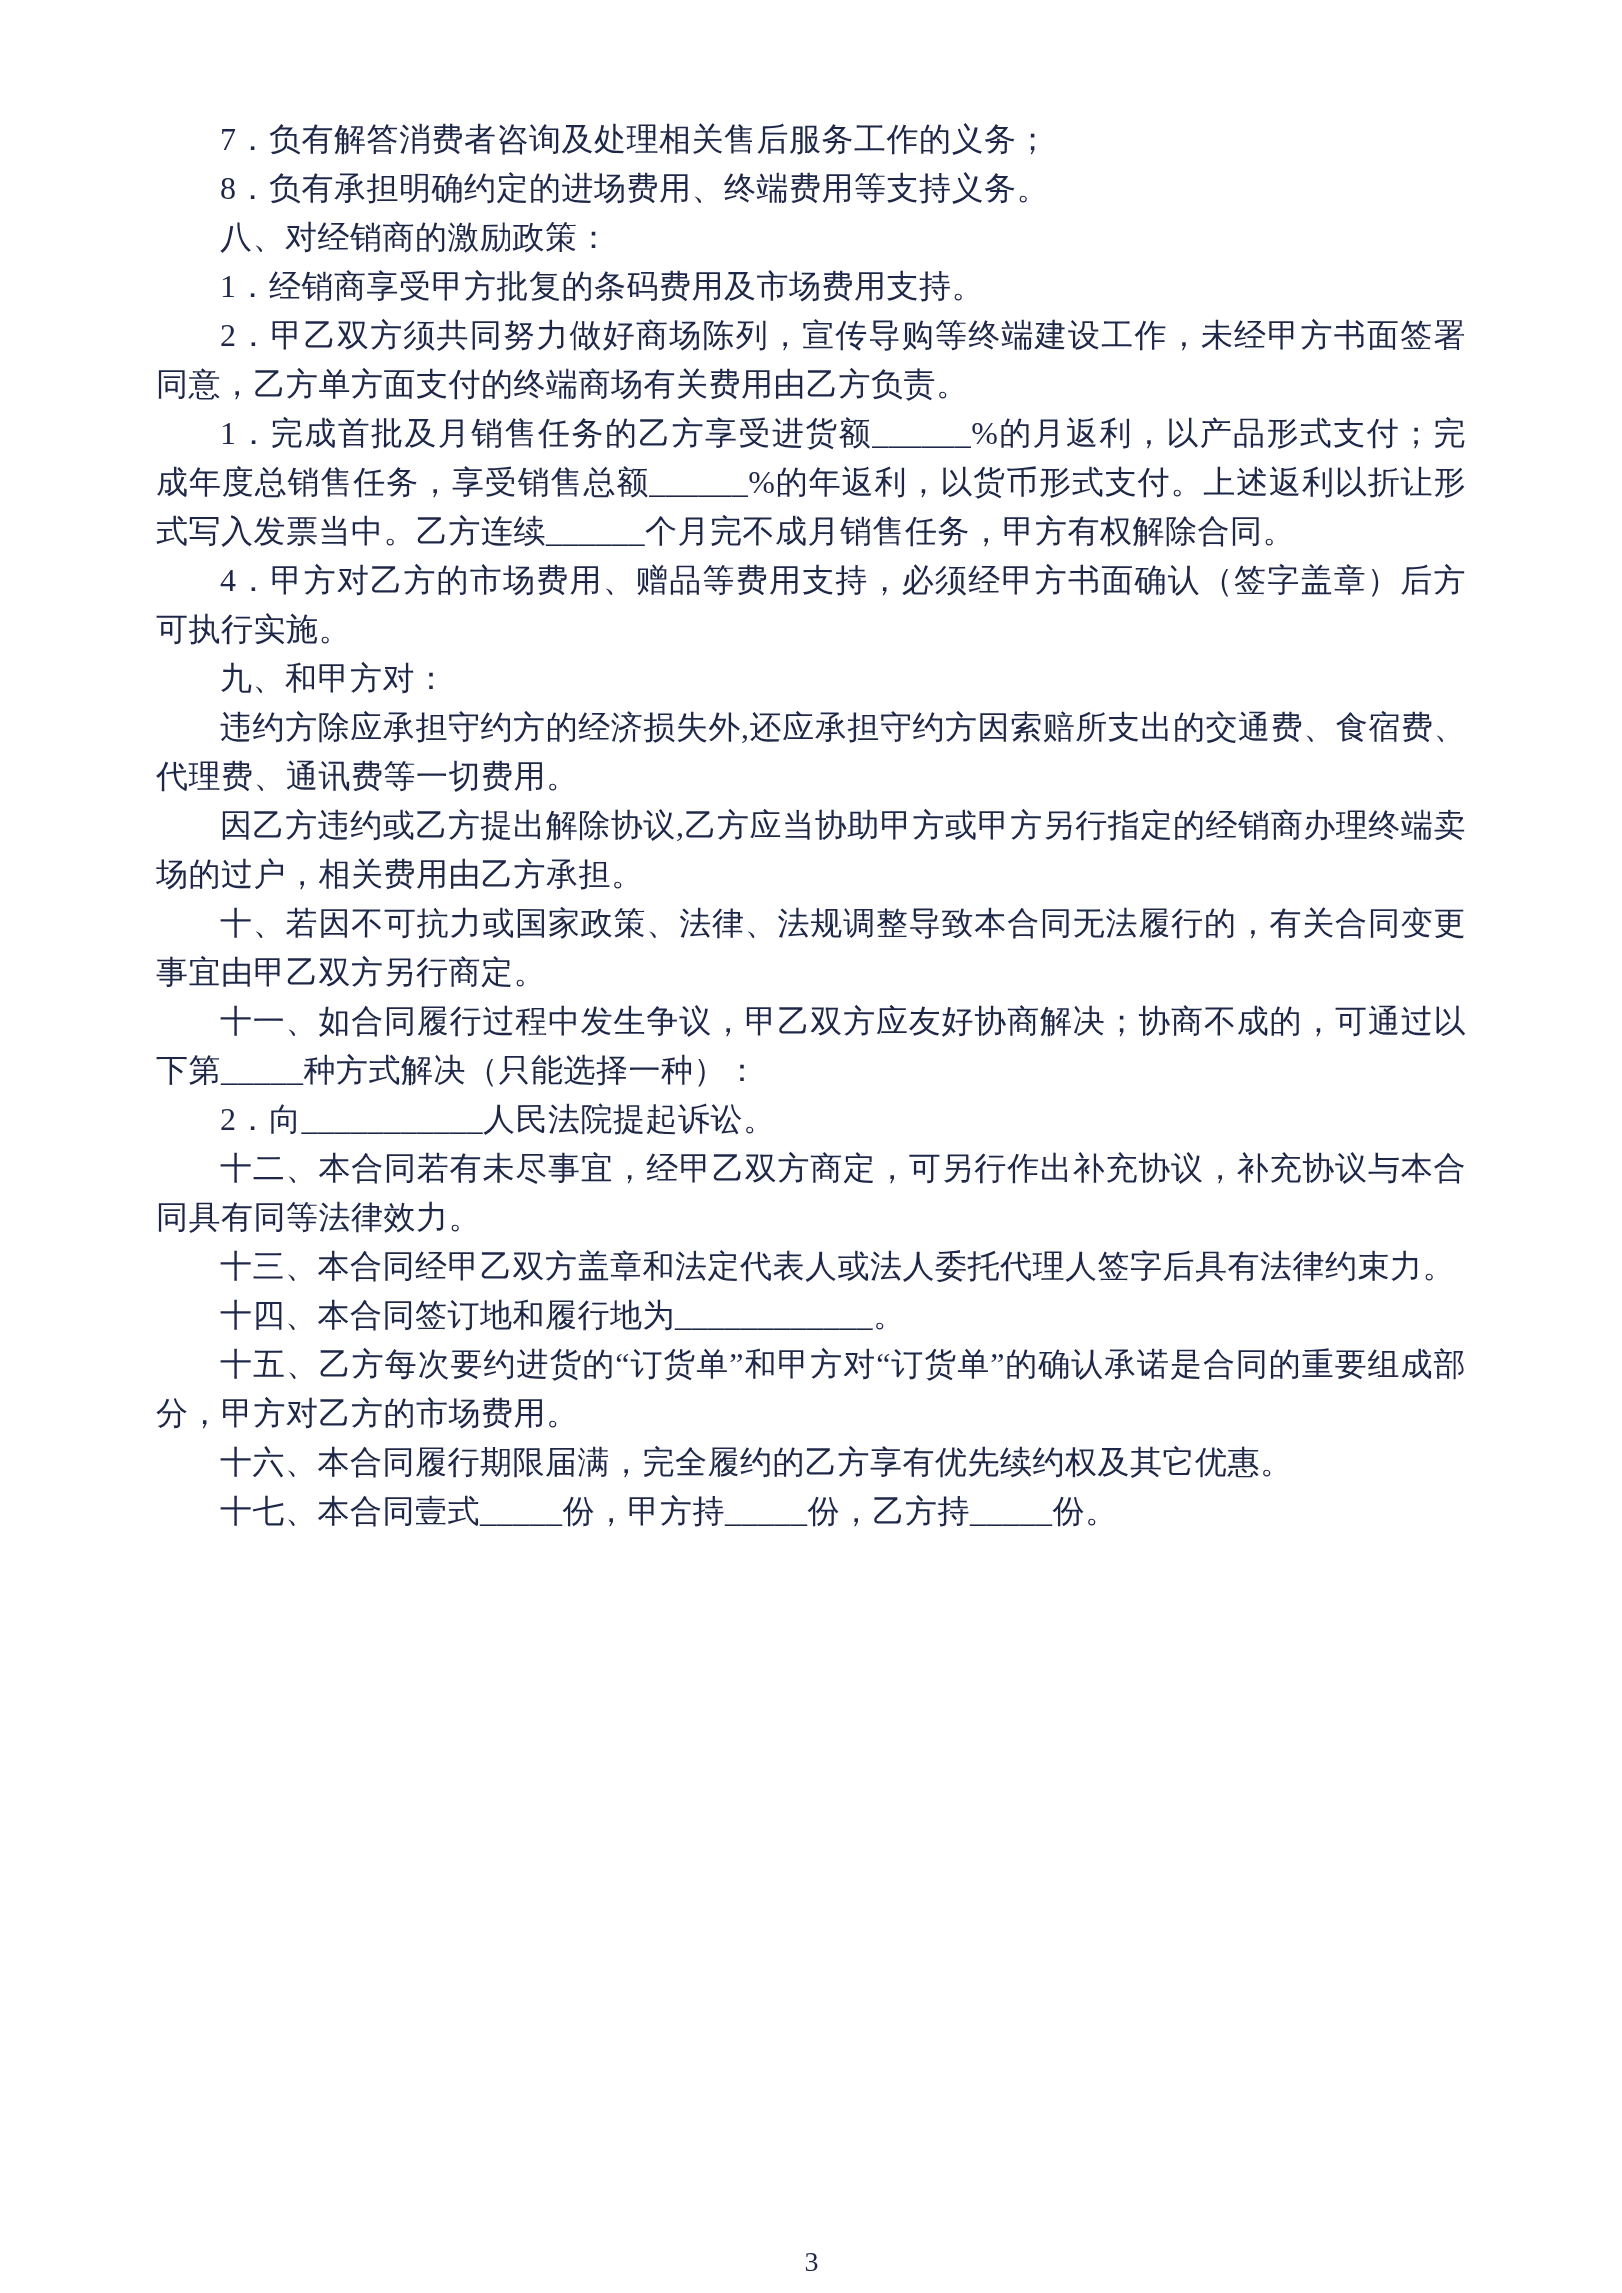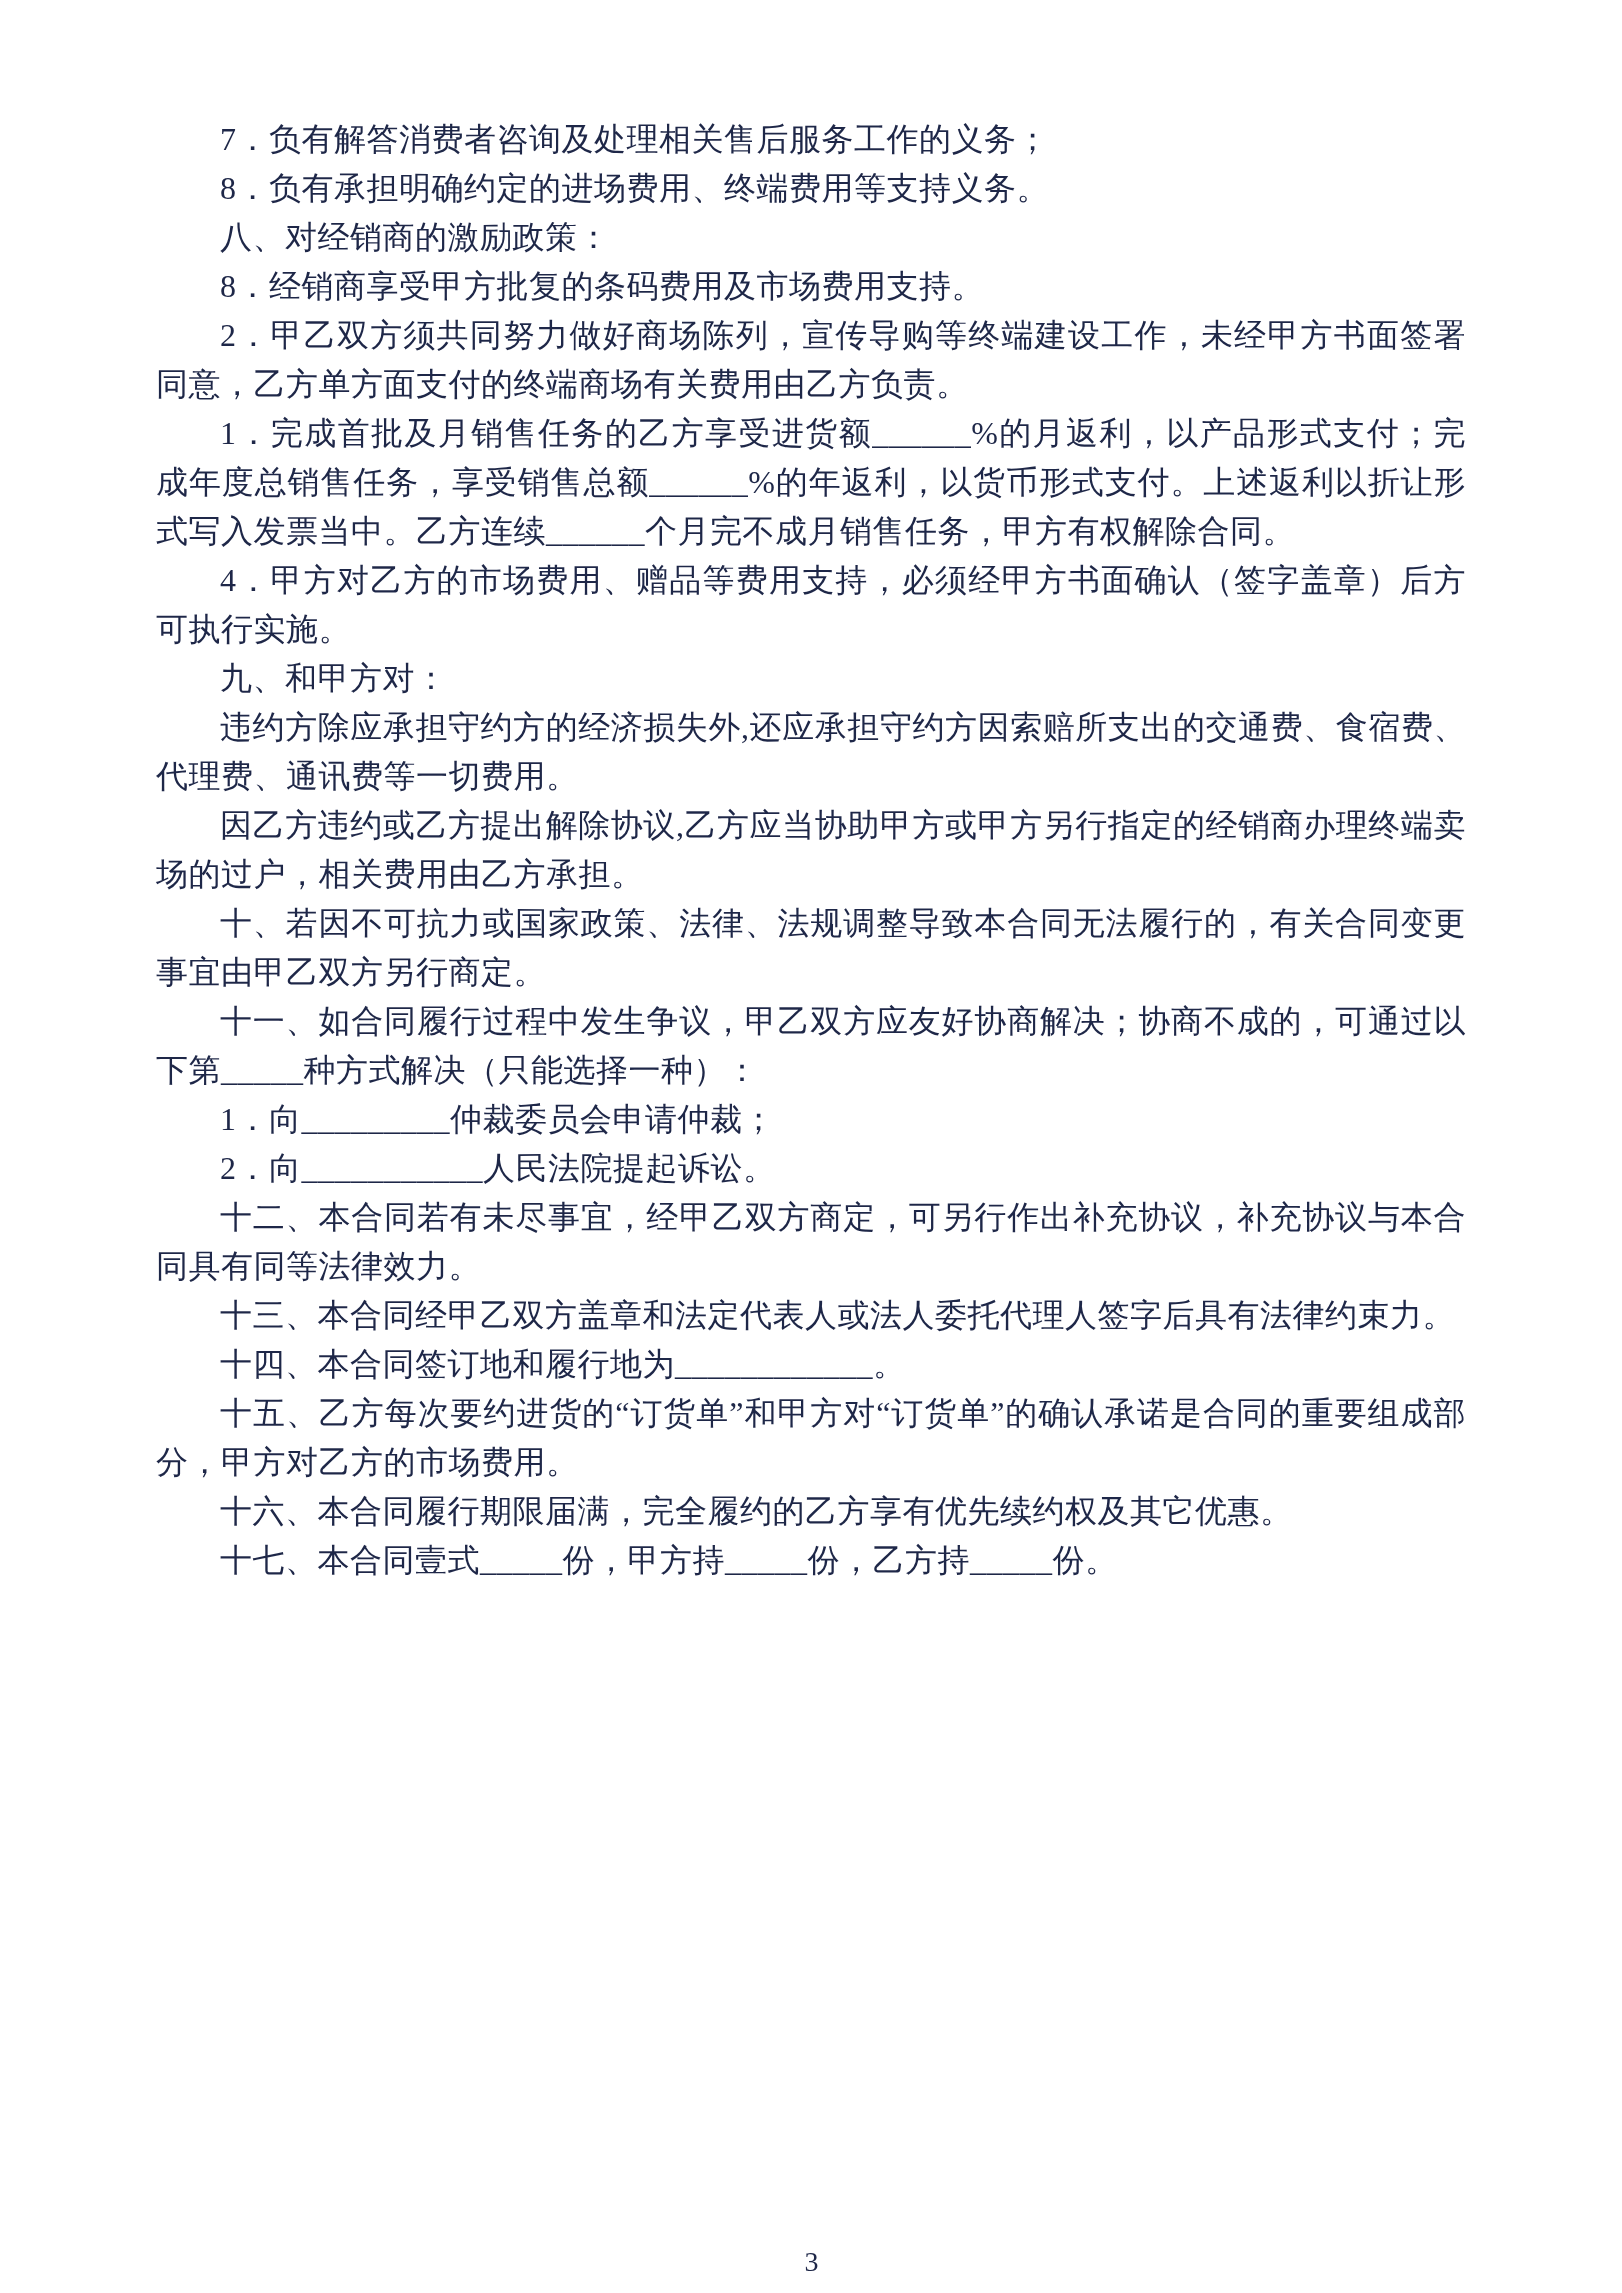--- a/index.html
+++ b/index.html
@@ -51,39 +51,38 @@
 <div class="page">
 
   <div class="content">
 
       <p class="para">7．负有解答消费者咨询及处理相关售后服务工作的义务；</p>
 
       <p class="para">8．负有承担明确约定的进场费用、终端费用等支持义务。</p>
 
       <p class="para">八、对经销商的激励政策：</p>
 
-      <p class="para">8．经销商享受甲方批复的条码费用及市场费用支持。</p>
+      <p class="para">1．经销商享受甲方批复的条码费用及市场费用支持。</p>
 
       <p class="para">2．甲乙双方须共同努力做好商场陈列，宣传导购等终端建设工作，未经甲方书面签署同意，乙方单方面支付的终端商场有关费用由乙方负责。</p>
 
       <p class="para">1．完成首批及月销售任务的乙方享受进货额______%的月返利，以产品形式支付；完成年度总销售任务，享受销售总额______%的年返利，以货币形式支付。上述返利以折让形式写入发票当中。乙方连续______个月完不成月销售任务，甲方有权解除合同。</p>
 
       <p class="para">4．甲方对乙方的市场费用、赠品等费用支持，必须经甲方书面确认（签字盖章）后方可执行实施。</p>
 
       <p class="para">九、和甲方对：</p>
 
       <p class="para">违约方除应承担守约方的经济损失外,还应承担守约方因索赔所支出的交通费、食宿费、代理费、通讯费等一切费用。</p>
 
       <p class="para">因乙方违约或乙方提出解除协议,乙方应当协助甲方或甲方另行指定的经销商办理终端卖场的过户，相关费用由乙方承担。</p>
 
       <p class="para">十、若因不可抗力或国家政策、法律、法规调整导致本合同无法履行的，有关合同变更事宜由甲乙双方另行商定。</p>
 
       <p class="para">十一、如合同履行过程中发生争议，甲乙双方应友好协商解决；协商不成的，可通过以下第_____种方式解决（只能选择一种）：</p>
 
-      <p class="para">1．向_________仲裁委员会申请仲裁；</p>
 
       <p class="para">2．向___________人民法院提起诉讼。</p>
 
       <p class="para">十二、本合同若有未尽事宜，经甲乙双方商定，可另行作出补充协议，补充协议与本合同具有同等法律效力。</p>
 
       <p class="para">十三、本合同经甲乙双方盖章和法定代表人或法人委托代理人签字后具有法律约束力。</p>
 
       <p class="para">十四、本合同签订地和履行地为____________。</p>
 
       <p class="para">十五、乙方每次要约进货的“订货单”和甲方对“订货单”的确认承诺是合同的重要组成部分，甲方对乙方的市场费用。</p>

